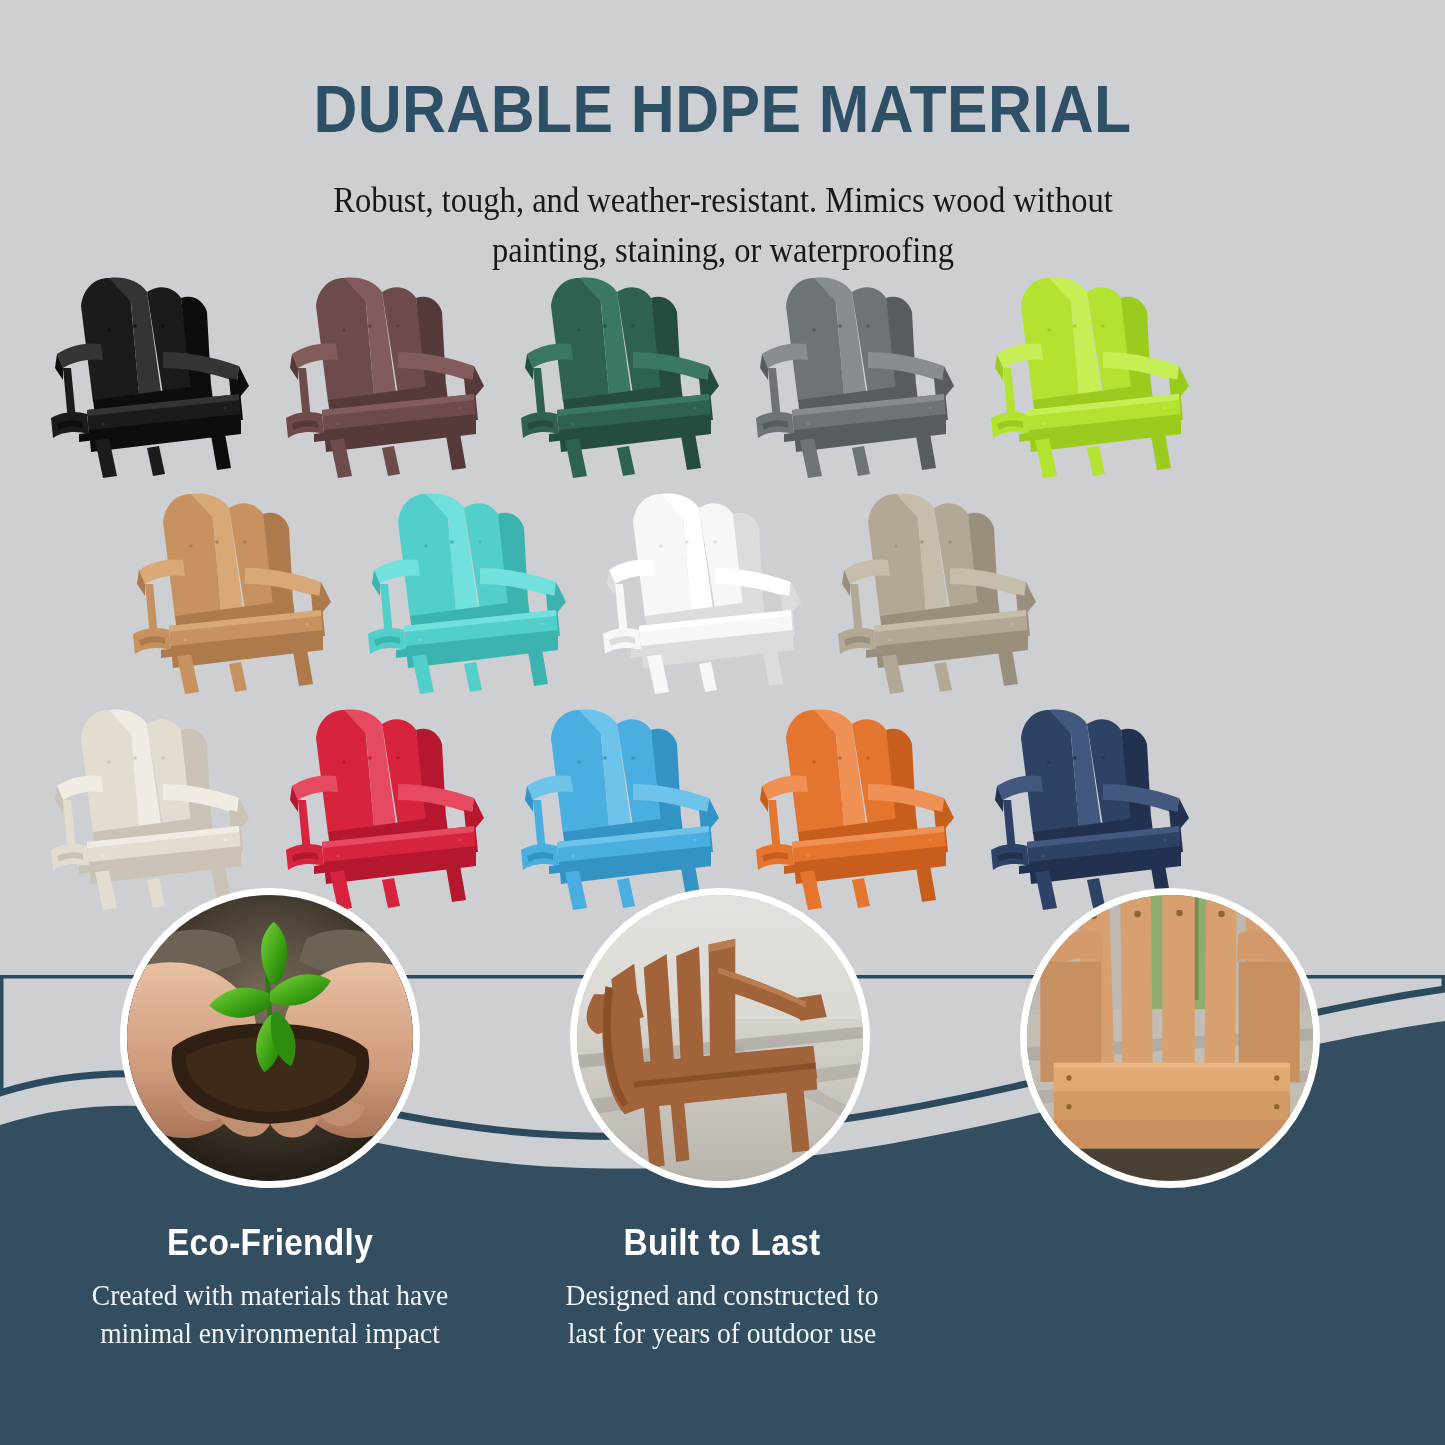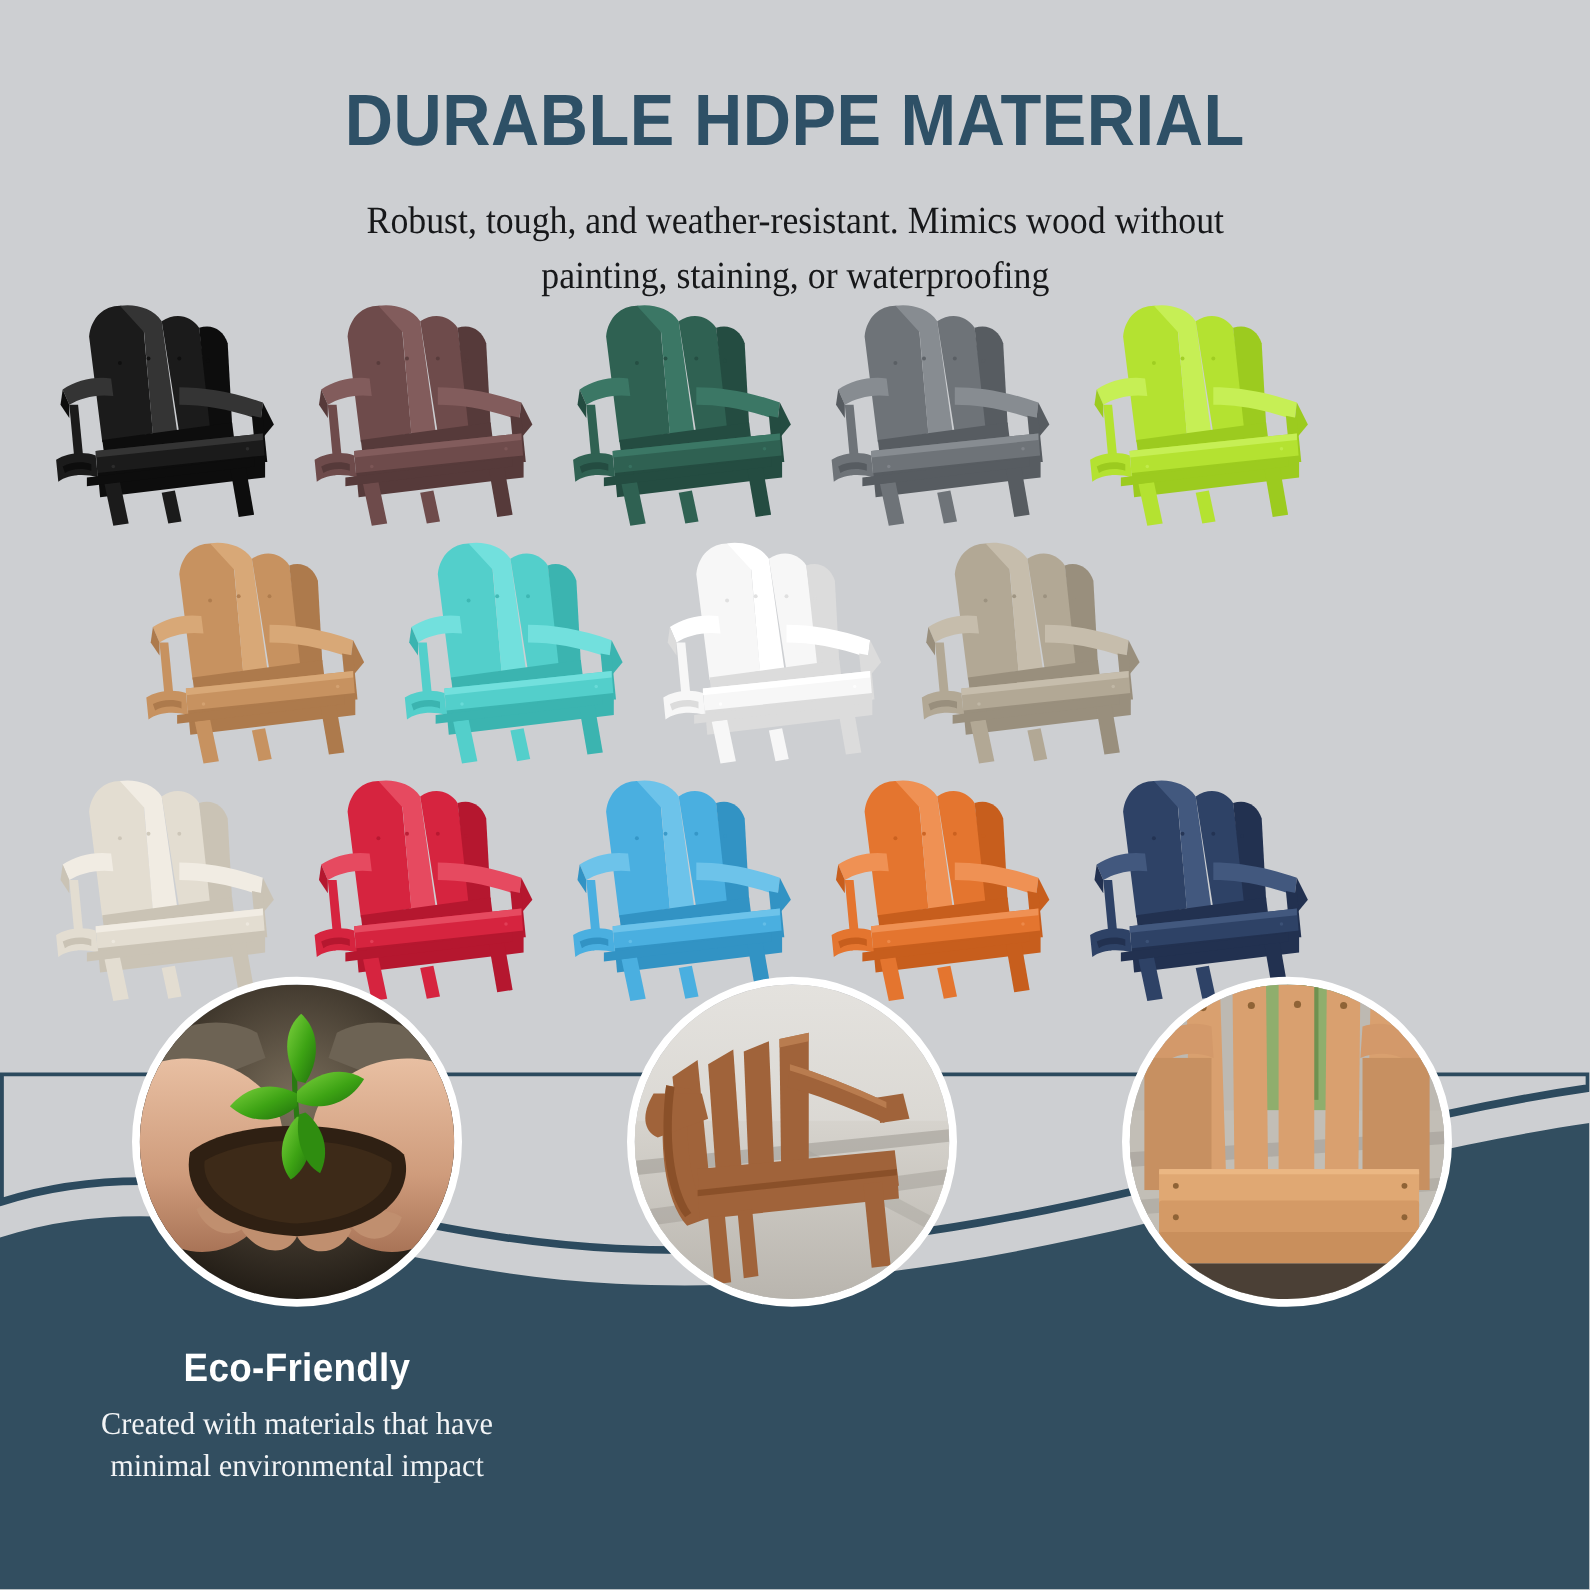--- a/index.html
+++ b/index.html
@@ -877,15 +877,22 @@
   </div>
 
   <div class="captions">
     <div class="cap p1">
       <div class="cap-title">Eco-Friendly</div>
       <div class="cap-body">
         <div>Created with materials that have</div>
         <div>minimal environmental impact</div>
       </div>
     </div>
+    <div class="cap p2">
+      <div class="cap-title">Built to Last</div>
+      <div class="cap-body">
+        <div>Designed and constructed to</div>
+        <div>last for years of outdoor use</div>
+      </div>
+    </div>
   </div>
 
 </div>
 
 </body></html>

